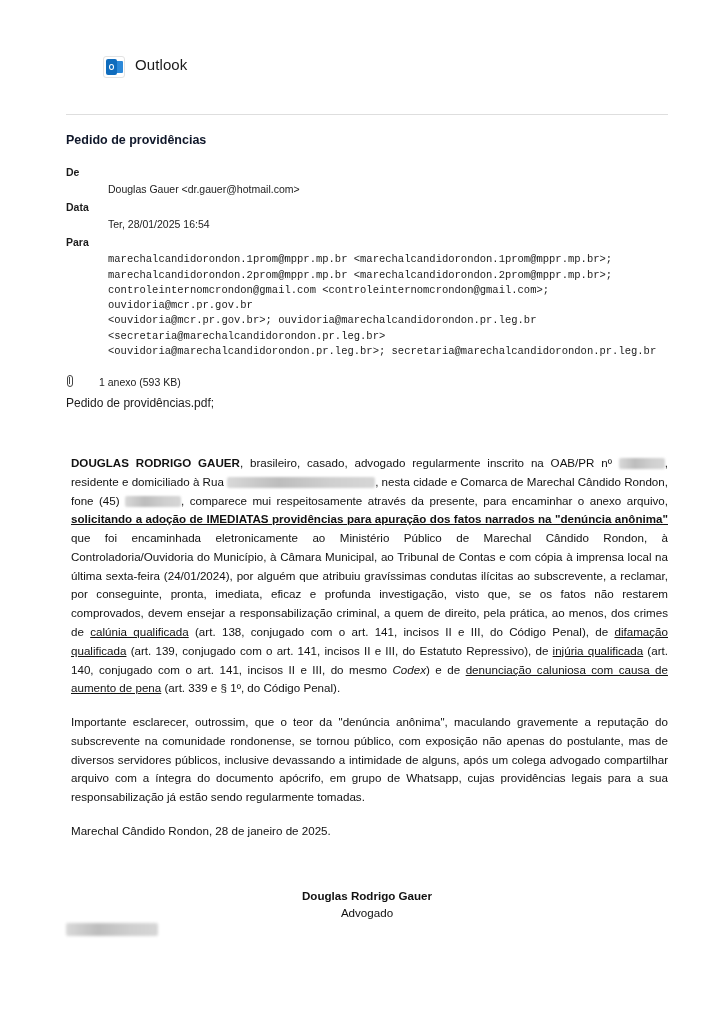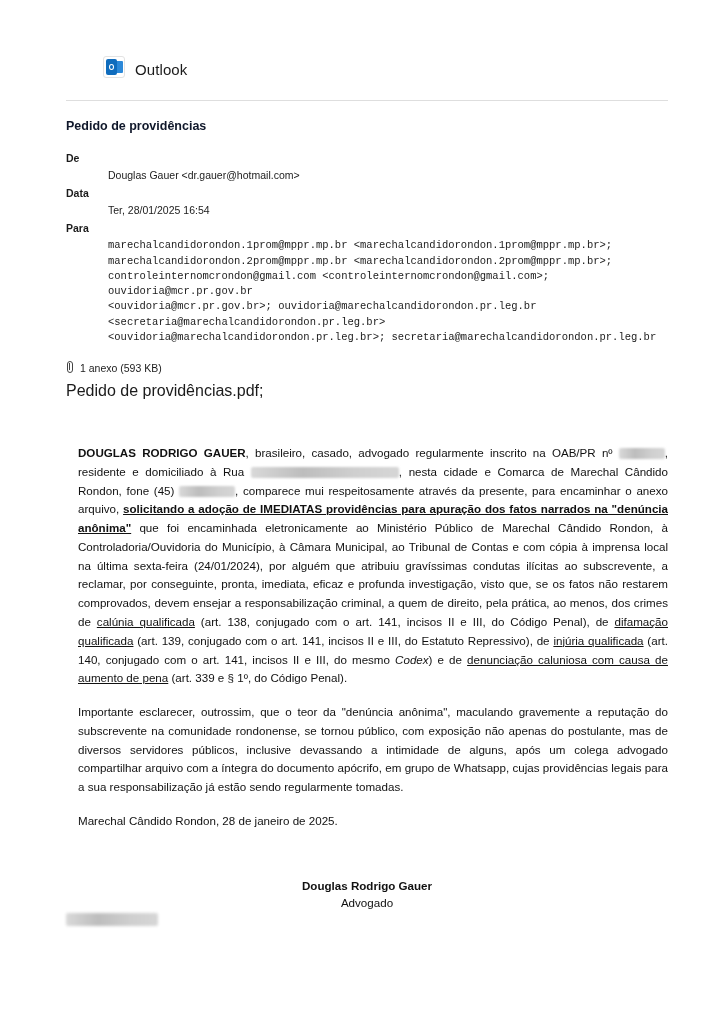--- a/index.html
+++ b/index.html
@@ -19,23 +19,23 @@
     width: 724px;
     height: 1024px;
     position: relative;
     box-sizing: border-box;
     padding: 56px 56px 0 66px;
   }
 
   
   .brand-row {
     display: flex;
-    align-items: flex-end;
+    align-items: flex-start;
     gap: 10px;
-    margin-bottom: 22px;
+    margin-bottom: 36px;
     padding-left: 37px;
   }
   .outlook-logo {
     width: 22px;
     height: 22px;
     border-radius: 3px;
     background: #ffffff;
     position: relative;
     display: inline-block;
     border: 1px solid #e3e3e3;
@@ -118,21 +118,21 @@
 
   
   .attach {
     margin-top: 16px;
     font-size: 10.5px;
     color: #1b1b1b;
   }
   .attach-row {
     display: flex;
     align-items: center;
-    gap: 5px;
+    gap: 24px;
   }
   .clip-icon {
     display: inline-block;
     width: 9px;
     height: 14px;
     position: relative;
   }
   .clip-icon::before {
     content: "";
     position: absolute;
@@ -149,33 +149,33 @@
     position: absolute;
     left: 3px;
     top: 2.5px;
     width: 2px;
     height: 7px;
     border-left: 1.2px solid #444;
     box-sizing: border-box;
   }
   .attach-file {
     margin-top: 7px;
-    font-size: 16px;
+    font-size: 12px;
     color: #1b1b1b;
   }
 
   
   .body-copy {
     margin-top: 44px;
     font-size: 11.6px;
     line-height: 1.62;
     text-align: justify;
     color: #111;
   }
-  .body-copy p { margin: 0 0 15px 12px; }
+  .body-copy p { margin: 0 0 15px 5px; }
   .b { font-weight: bold; }
   .u { text-decoration: underline; }
   .i { font-style: italic; }
   .bu { font-weight: bold; text-decoration: underline; }
 
   
   .redact {
     display: inline-block;
     background: linear-gradient(90deg,#d9d9d9,#bdbdbd 35%,#cfcfcf 70%,#d6d6d6);
     border-radius: 2px;

